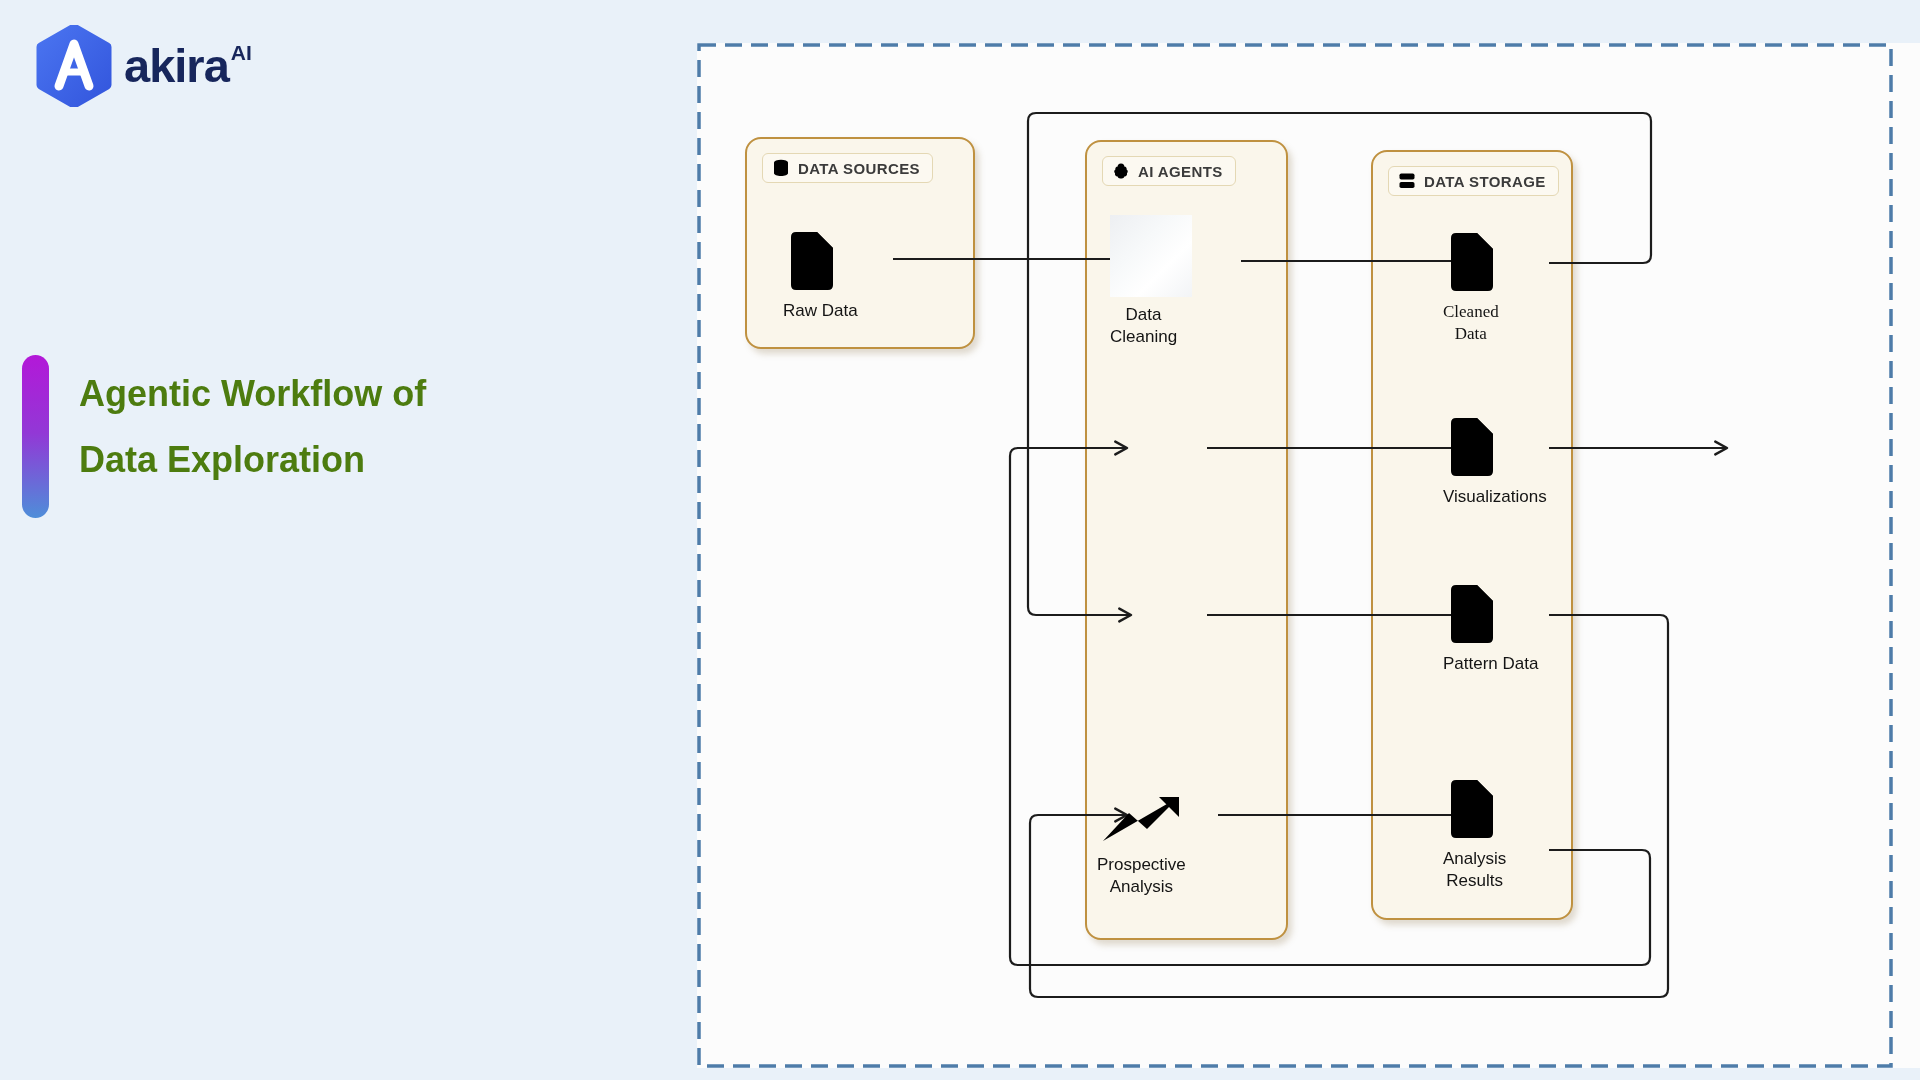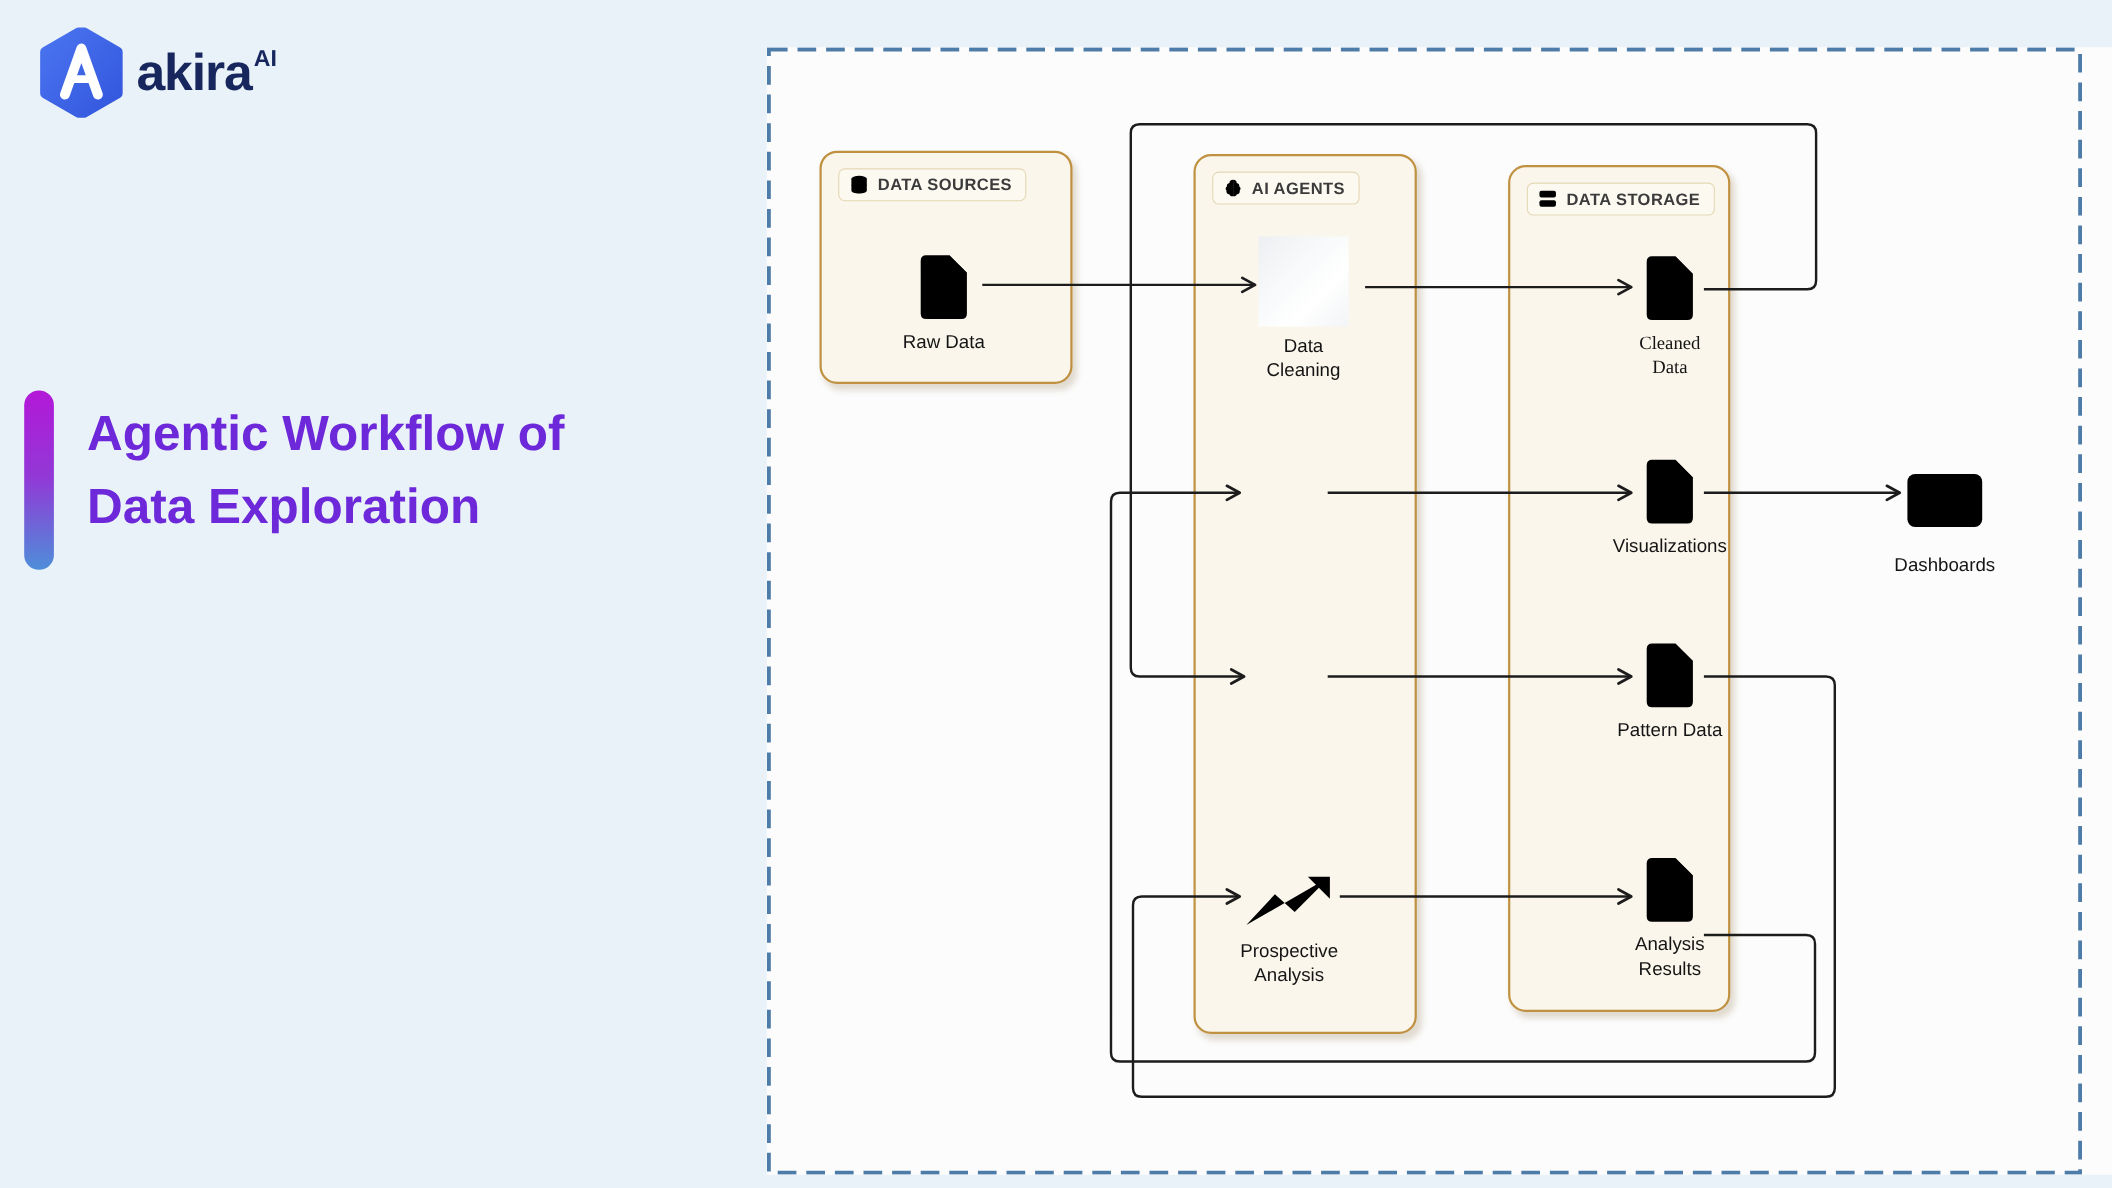--- a/index.html
+++ b/index.html
@@ -8,38 +8,38 @@
 
   
   .logo { position:absolute; left:36px; top:24px; display:flex; align-items:center; gap:12px; }
   .logo-text { font-size:47px; font-weight:800; color:#17265c; letter-spacing:-1px; line-height:84px; }
   .logo-sup { font-size:21px; font-weight:800; color:#17265c; vertical-align:super; line-height:1; position:relative; top:-16px; left:2px; }
 
   
   .title-wrap { position:absolute; left:22px; top:355px; display:flex; gap:30px; }
   .title-bar { width:27px; height:163px; border-radius:14px;
     background:linear-gradient(180deg,#b318d8 0%,#9238d6 48%,#4e8ed9 100%); }
-  .title-text { font-size:45px; font-weight:700; color:#6d28d9; line-height:66px; white-space:pre-line; padding-top:6px; }
+  .title-text { font-size:36px; font-weight:700; color:#4d7c0f; line-height:66px; white-space:pre-line; padding-top:6px; }
 
   
   .diagram { position:absolute; left:697px; top:28px; width:1402px; height:1025px; background:#fcfcfc;margin-top:15px; }
   .frame { position:absolute; inset:0; z-index:0; }
   .group-box { position:absolute; background:#faf6eb; border:2px solid #bf9140; border-radius:16px;
     box-shadow:4px 5px 6px rgba(150,130,90,.28); z-index:1; }
   #box-sources { left:48px;  top:94px;  width:230px; height:212px; }
   #box-agents  { left:388px; top:97px;  width:203px; height:800px; }
   #box-storage { left:674px; top:107px; width:202px; height:770px; }
 
   .pill { position:absolute; left:15px; top:14px; display:flex; align-items:center; gap:7px;
     padding:4px 12px 4px 8px; background:#fcf9f1; border:1px solid #e4d8b4; border-radius:6px;
     font-size:15px; font-weight:600; color:#3b3b3b; letter-spacing:.4px; white-space:nowrap; }
 
   .connectors { position:absolute; inset:0; z-index:2; pointer-events:none; }
 
-  .node { position:absolute; width:150px; display:flex; flex-direction:column; align-items:center; z-index:3; }
+  .node { position:absolute; width:150px; display:flex; flex-direction:column; align-items:flex-start; z-index:3; }
   .node .label { margin-top:7px; font-size:17px; line-height:1.3; color:#141414; text-align:center; white-space:pre-line; }
   .washed-square { width:82px; height:82px;
     background:linear-gradient(135deg,#edeff2 0%,#f7f9fa 38%,#ffffff 66%,#f2f4f6 100%); }
 
   #node-raw            { left:86px;  top:186px; }
   #node-cleaning       { left:413px; top:172px; }
   #node-visualization  { left:406px; top:377px; }
   #node-patternrec     { left:400px; top:537px; }
   #node-prospective    { left:400px; top:748px; }
   #node-cleaned        { left:746px; top:187px;font-family:Liberation Serif, serif; }
@@ -189,22 +189,14 @@
   <div class="node" id="node-analysis">
     <svg width="58" height="64" viewBox="0 0 58 64" class="icon">
       <path d="M13,3 H34 L50,19 V56 Q50,61 45,61 H13 Q8,61 8,56 V8 Q8,3 13,3 Z" stroke-width="3"></path>
       <path d="M34,3 V14 Q34,19 39,19 H50" stroke-width="3"></path>
       <path d="M17,27 H25 M17,37 H41 M17,47 H41" stroke-width="3"></path>
     </svg>
     <div class="label">Analysis
 Results</div>
   </div>
 
-  <div class="node" id="node-dashboards">
-    <svg width="76" height="68" viewBox="0 0 76 68" class="icon">
-      <rect x="4" y="3" width="68" height="48" rx="7" stroke-width="3.4"></rect>
-      <path d="M38,51 V63" stroke-width="3.4"></path>
-      <path d="M22,63 H54" stroke-width="3.4"></path>
-    </svg>
-    <div class="label">Dashboards</div>
-  </div>
 
 </div>
 
 </body></html>

